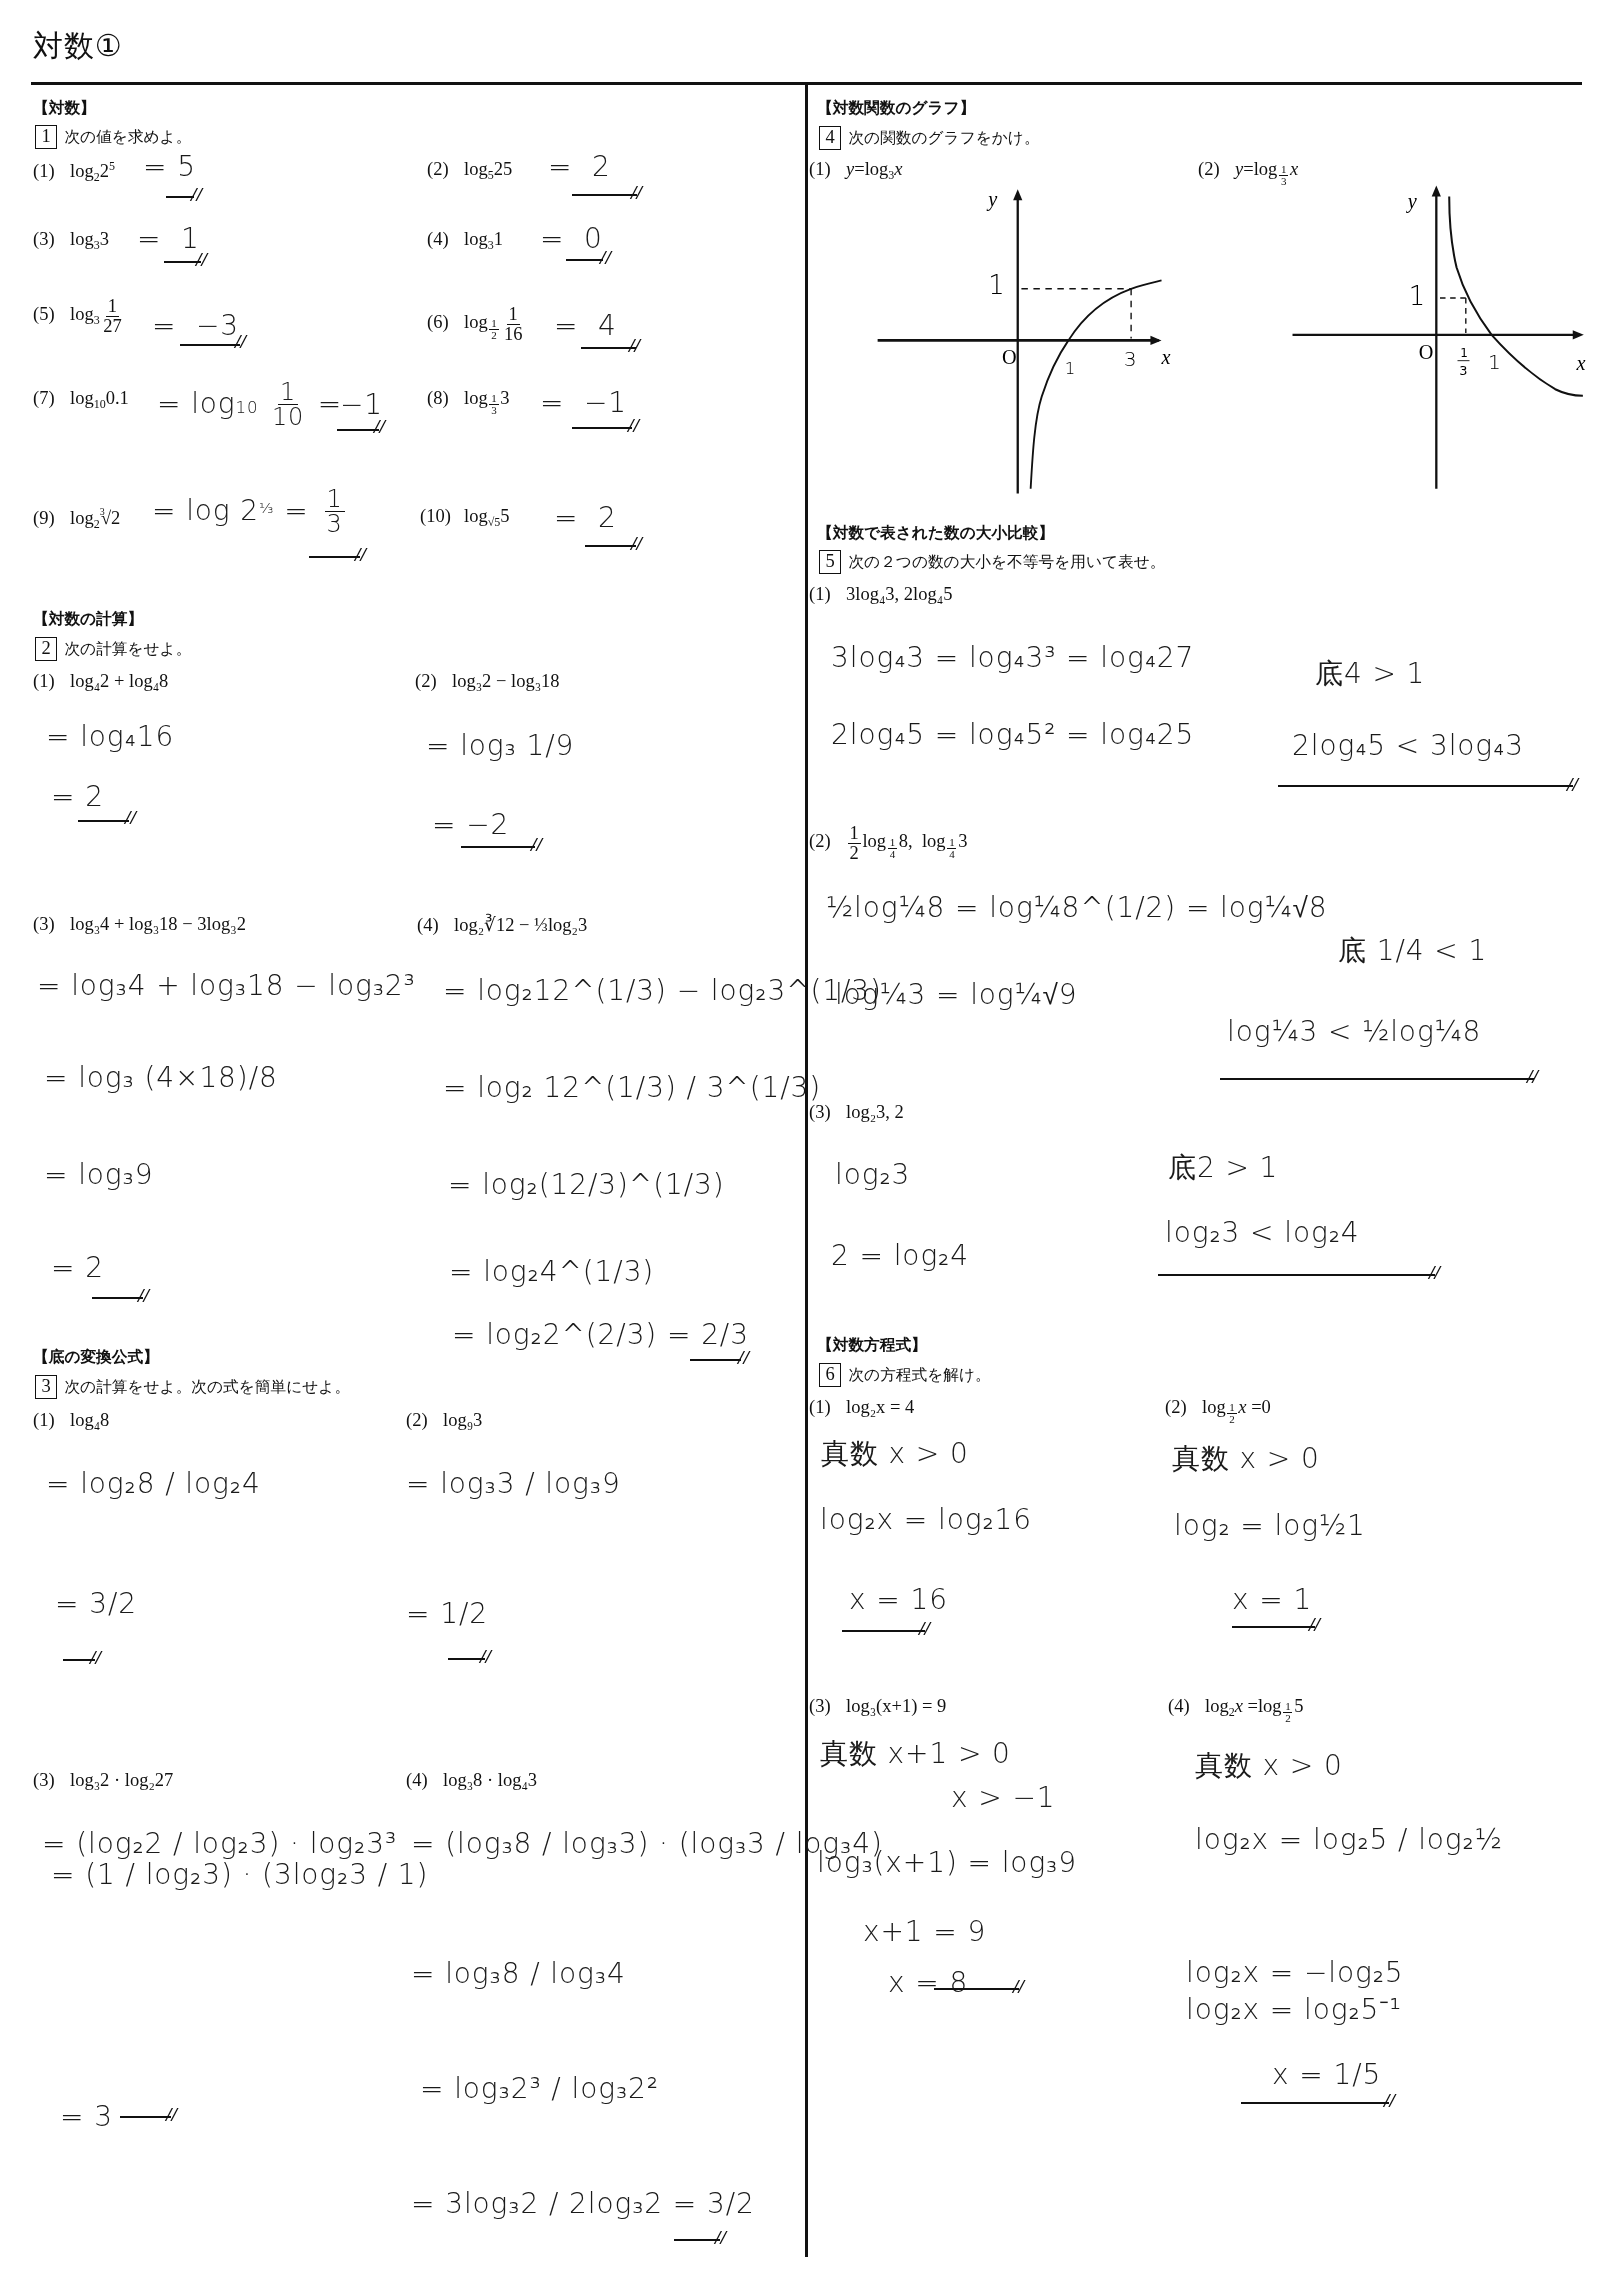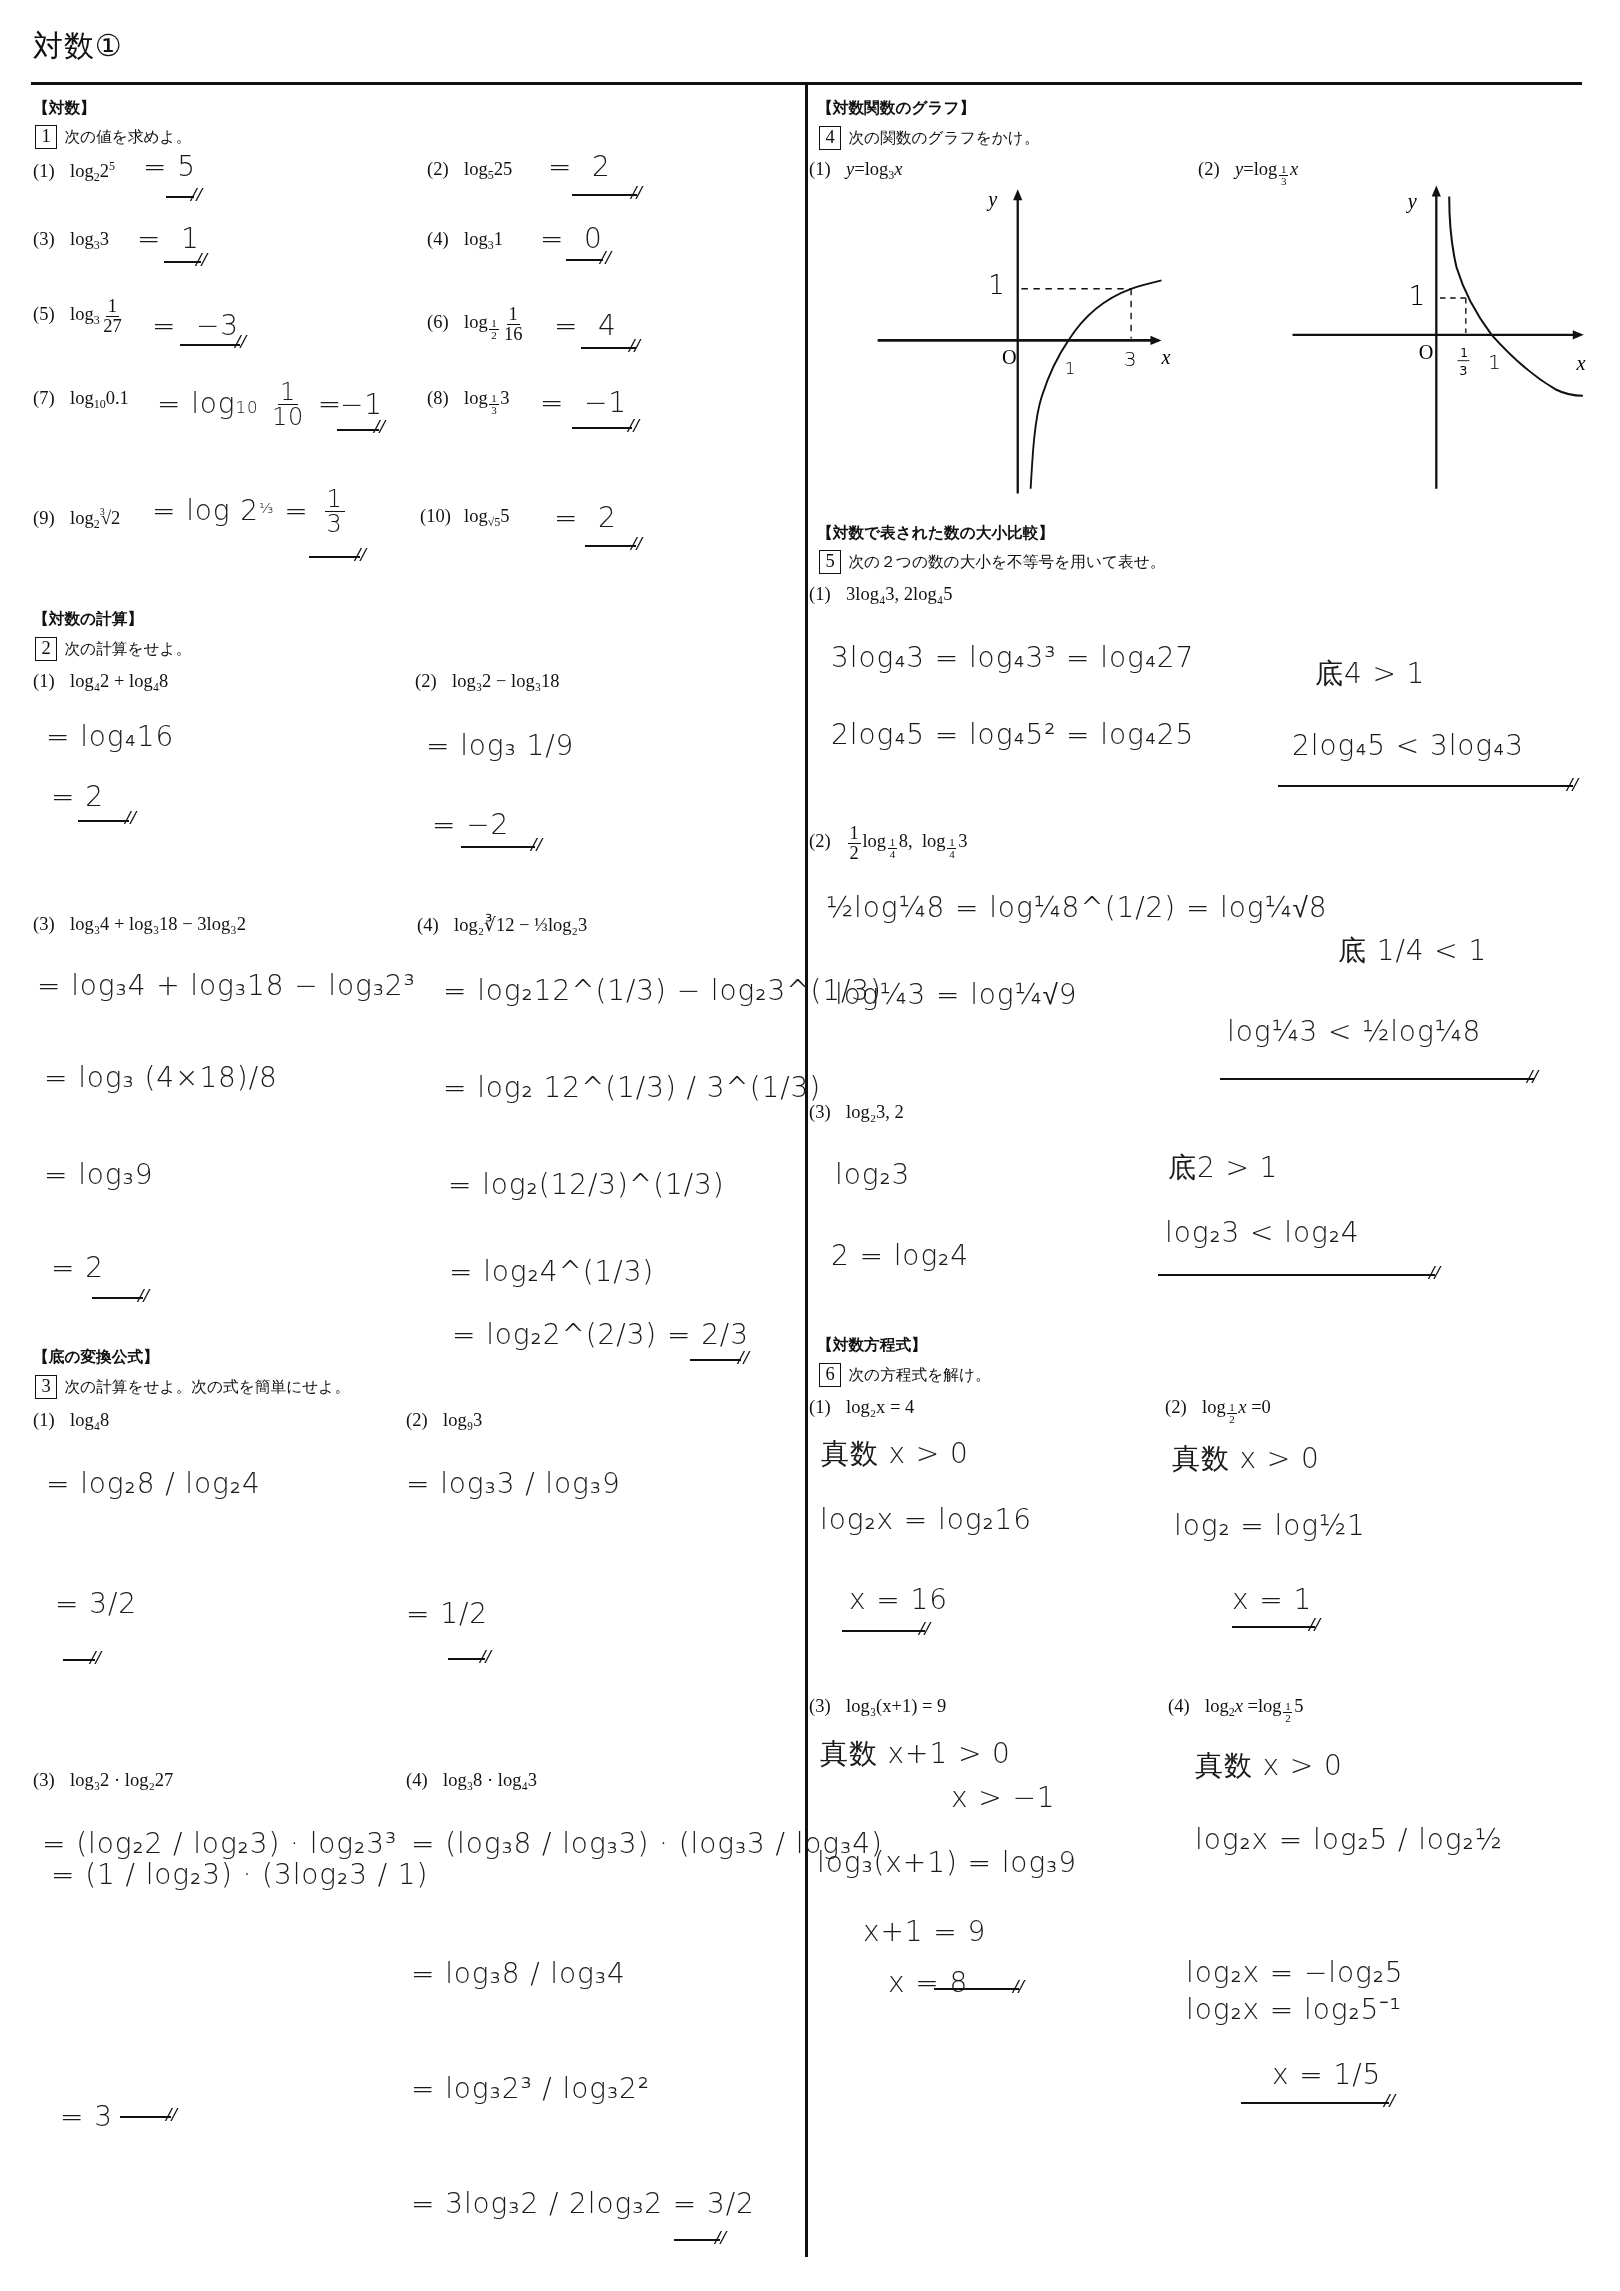--- a/index.html
+++ b/index.html
@@ -208,21 +208,21 @@
 <div class="abs hw hw-s" style="left:51px;top:1858px;">= (1 / log₂3) · (3log₂3 / 1)</div>
 <div class="abs hw hw-s" style="left:60px;top:2100px;">= 3</div>
 <div class="ans-underline" style="left:120px;top:2116px;width:51px;"></div>
 <div class="ans-mark" style="left:166px;top:2105px;">//</div>
 
 <div class="abs prob" style="left:406px;top:1770px;">
   <span class="pl">(4)</span><span>log₃8 · log₄3</span>
 </div>
 <div class="abs hw hw-s" style="left:411px;top:1827px;">= (log₃8 / log₃3) · (log₃3 / log₃4)</div>
 <div class="abs hw hw-s" style="left:411px;top:1957px;">= log₃8 / log₃4</div>
-<div class="abs hw hw-s" style="left:411px;top:2072px;">= log₃2³ / log₃2²</div>
+<div class="abs hw hw-s" style="left:420px;top:2072px;">= log₃2³ / log₃2²</div>
 <div class="abs hw hw-s" style="left:411px;top:2187px;">= 3log₃2 / 2log₃2 = 3/2</div>
 <div class="ans-underline" style="left:674px;top:2239px;width:46px;"></div>
 <div class="ans-mark" style="left:715px;top:2228px;">//</div>
 
 <div class="abs section-title" style="left:817px;top:98px;">【対数関数のグラフ】</div>
 <div class="abs instr" style="left:819px;top:126px;">
   <span class="qnum">4</span>
   <span>次の関数のグラフをかけ。</span>
 </div>
 <div class="abs prob" style="left:809px;top:159px;">

